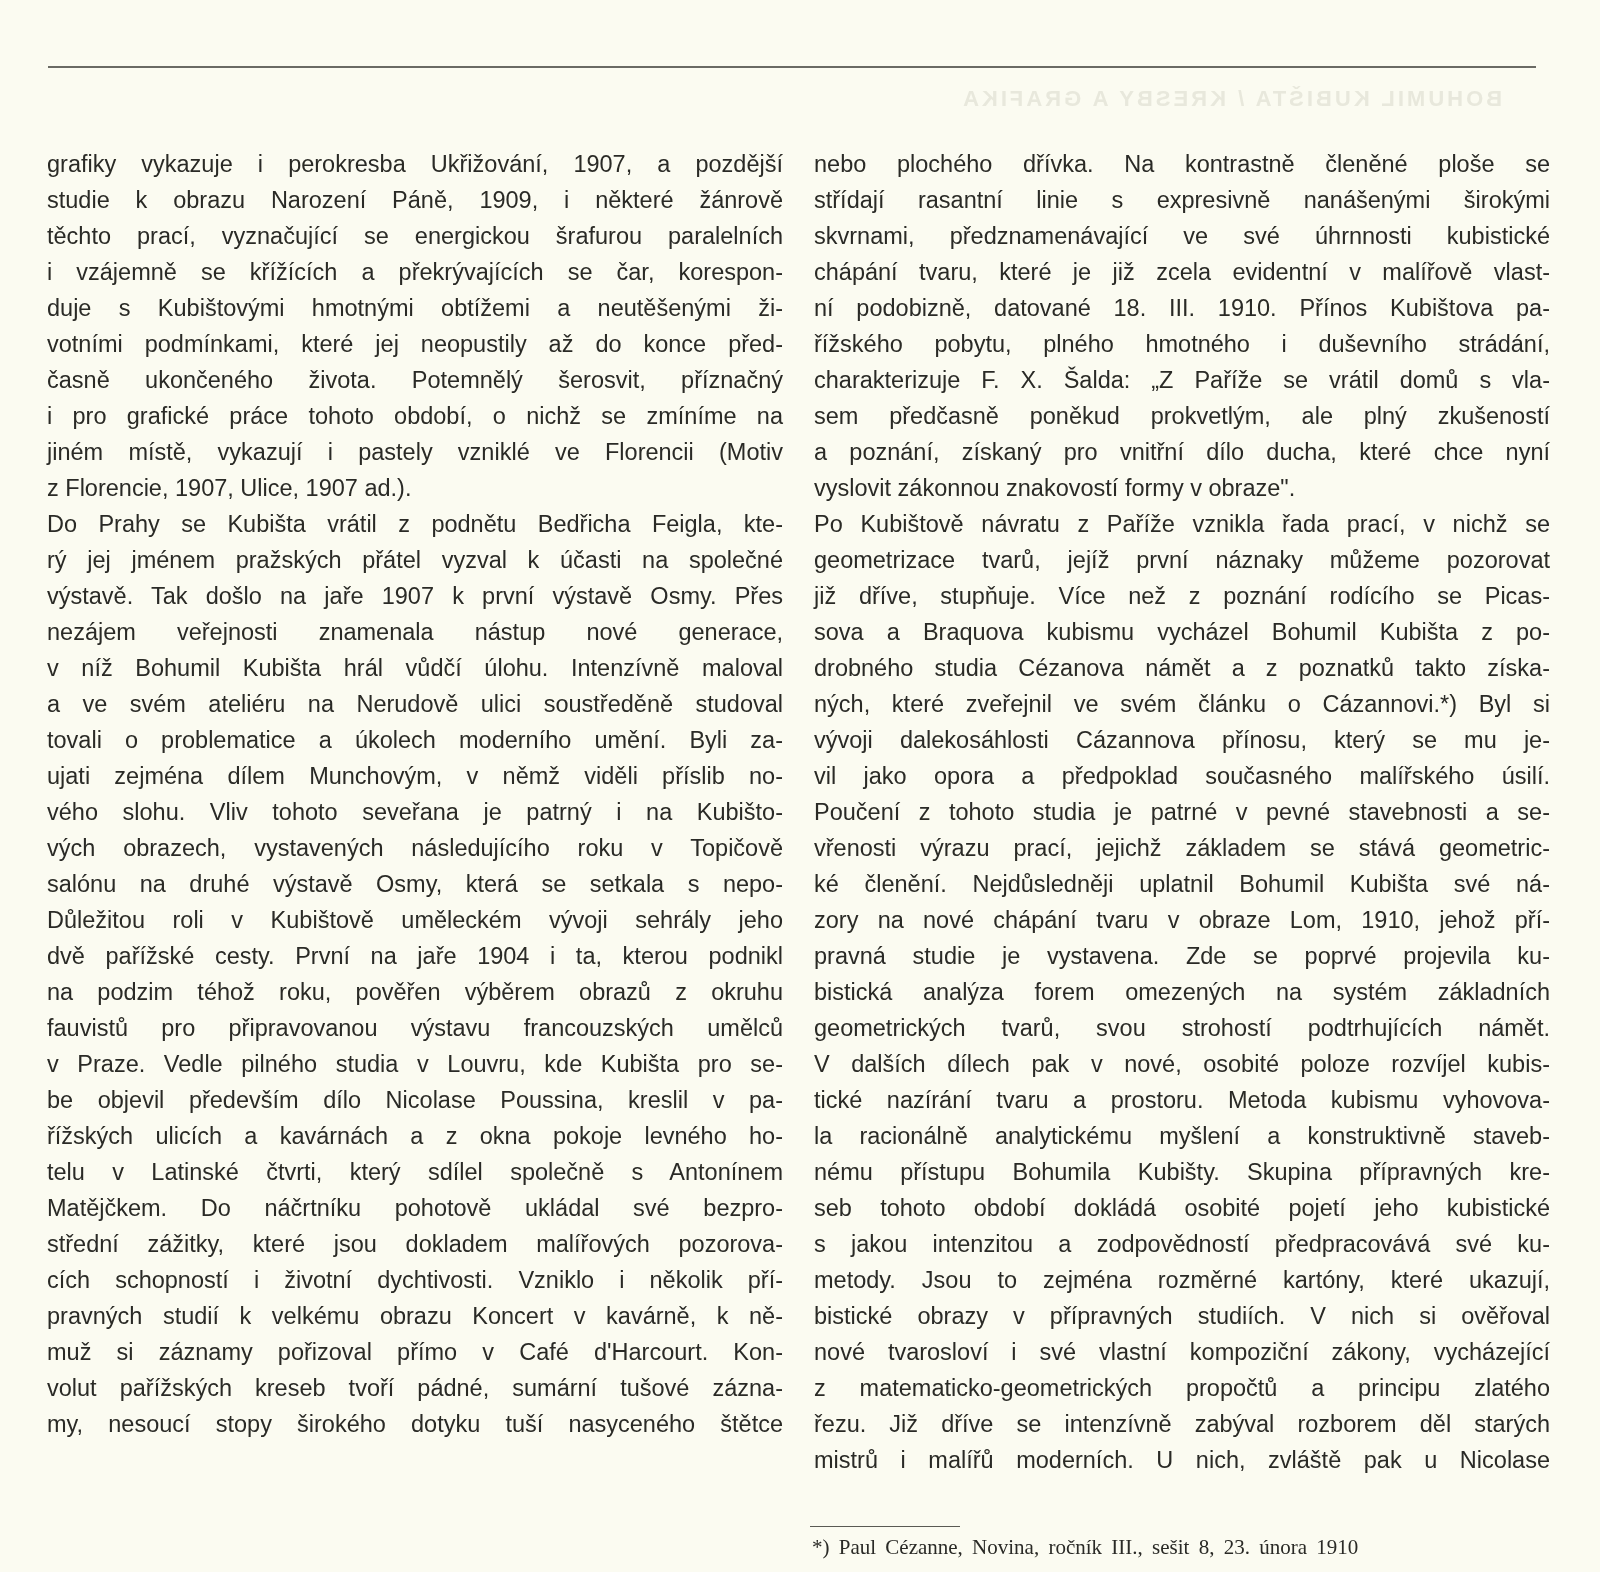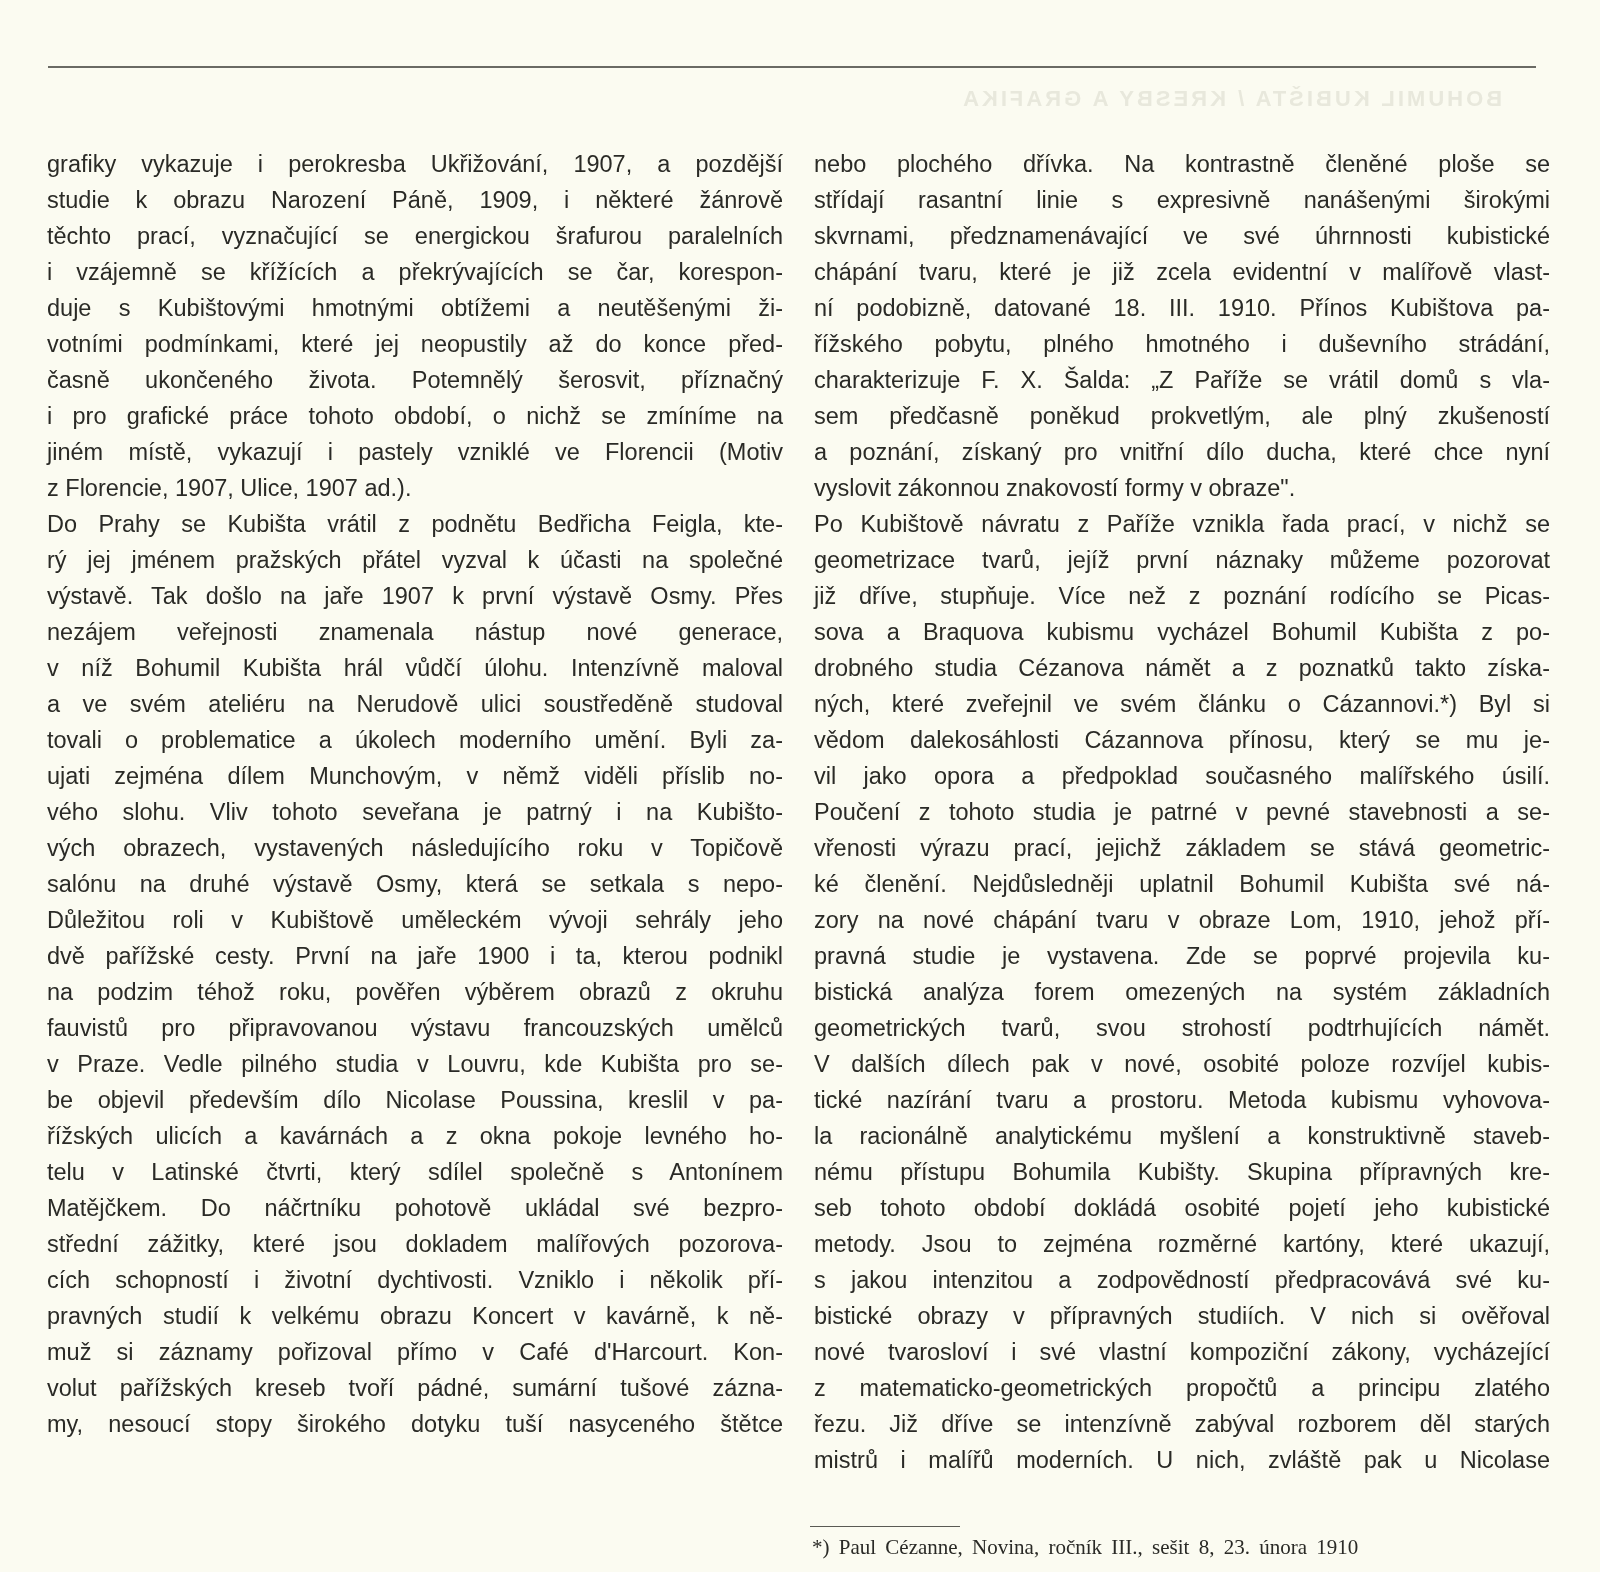--- a/index.html
+++ b/index.html
@@ -102,21 +102,21 @@
       <span class="line">výstavě. Tak došlo na jaře 1907 k první výstavě Osmy. Přes</span>
       <span class="line">nezájem veřejnosti znamenala nástup nové generace,</span>
       <span class="line">v níž Bohumil Kubišta hrál vůdčí úlohu. Intenzívně maloval</span>
       <span class="line">a ve svém ateliéru na Nerudově ulici soustředěně studoval</span>
       <span class="line">tovali o problematice a úkolech moderního umění. Byli za-</span>
       <span class="line">ujati zejména dílem Munchovým, v němž viděli příslib no-</span>
       <span class="line">vého slohu. Vliv tohoto seveřana je patrný i na Kubišto-</span>
       <span class="line">vých obrazech, vystavených následujícího roku v Topičově</span>
       <span class="line">salónu na druhé výstavě Osmy, která se setkala s nepo-</span>
       <span class="line">Důležitou roli v Kubištově uměleckém vývoji sehrály jeho</span>
-      <span class="line">dvě pařížské cesty. První na jaře 1900 i ta, kterou podnikl</span>
+      <span class="line">dvě pařížské cesty. První na jaře 1904 i ta, kterou podnikl</span>
       <span class="line">na podzim téhož roku, pověřen výběrem obrazů z okruhu</span>
       <span class="line">fauvistů pro připravovanou výstavu francouzských umělců</span>
       <span class="line">v Praze. Vedle pilného studia v Louvru, kde Kubišta pro se-</span>
       <span class="line">be objevil především dílo Nicolase Poussina, kreslil v pa-</span>
       <span class="line">řížských ulicích a kavárnách a z okna pokoje levného ho-</span>
       <span class="line">telu v Latinské čtvrti, který sdílel společně s Antonínem</span>
       <span class="line">Matějčkem. Do náčrtníku pohotově ukládal své bezpro-</span>
       <span class="line">střední zážitky, které jsou dokladem malířových pozorova-</span>
       <span class="line">cích schopností i životní dychtivosti. Vzniklo i několik pří-</span>
       <span class="line">pravných studií k velkému obrazu Koncert v kavárně, k ně-</span>
@@ -134,36 +134,36 @@
       <span class="line">charakterizuje F. X. Šalda: „Z Paříže se vrátil domů s vla-</span>
       <span class="line">sem předčasně poněkud prokvetlým, ale plný zkušeností</span>
       <span class="line">a poznání, získaný pro vnitřní dílo ducha, které chce nyní</span>
       <span class="line last">vyslovit zákonnou znakovostí formy v obraze".</span>
       <span class="line">Po Kubištově návratu z Paříže vznikla řada prací, v nichž se</span>
       <span class="line">geometrizace tvarů, jejíž první náznaky můžeme pozorovat</span>
       <span class="line">již dříve, stupňuje. Více než z poznání rodícího se Picas-</span>
       <span class="line">sova a Braquova kubismu vycházel Bohumil Kubišta z po-</span>
       <span class="line">drobného studia Cézanova námět a z poznatků takto získa-</span>
       <span class="line">ných, které zveřejnil ve svém článku o Cázannovi.*) Byl si</span>
-      <span class="line">vědom dalekosáhlosti Cázannova přínosu, který se mu je-</span>
+      <span class="line">vývoji dalekosáhlosti Cázannova přínosu, který se mu je-</span>
       <span class="line">vil jako opora a předpoklad současného malířského úsilí.</span>
       <span class="line">Poučení z tohoto studia je patrné v pevné stavebnosti a se-</span>
       <span class="line">vřenosti výrazu prací, jejichž základem se stává geometric-</span>
       <span class="line">ké členění. Nejdůsledněji uplatnil Bohumil Kubišta své ná-</span>
       <span class="line">zory na nové chápání tvaru v obraze Lom, 1910, jehož pří-</span>
       <span class="line">pravná studie je vystavena. Zde se poprvé projevila ku-</span>
       <span class="line">bistická analýza forem omezených na systém základních</span>
       <span class="line">geometrických tvarů, svou strohostí podtrhujících námět.</span>
       <span class="line">V dalších dílech pak v nové, osobité poloze rozvíjel kubis-</span>
       <span class="line">tické nazírání tvaru a prostoru. Metoda kubismu vyhovova-</span>
       <span class="line">la racionálně analytickému myšlení a konstruktivně staveb-</span>
       <span class="line">nému přístupu Bohumila Kubišty. Skupina přípravných kre-</span>
       <span class="line">seb tohoto období dokládá osobité pojetí jeho kubistické</span>
+      <span class="line">s jakou intenzitou a zodpovědností předpracovává své ku-</span>
       <span class="line">metody. Jsou to zejména rozměrné kartóny, které ukazují,</span>
-      <span class="line">s jakou intenzitou a zodpovědností předpracovává své ku-</span>
       <span class="line">bistické obrazy v přípravných studiích. V nich si ověřoval</span>
       <span class="line">nové tvarosloví i své vlastní kompoziční zákony, vycházející</span>
       <span class="line">z matematicko-geometrických propočtů a principu zlatého</span>
       <span class="line">řezu. Již dříve se intenzívně zabýval rozborem děl starých</span>
       <span class="line">mistrů i malířů moderních. U nich, zvláště pak u Nicolase</span>
     </div>
 
   <div class="footnote-rule"></div>
   <div class="footnote">*) Paul Cézanne, Novina, ročník III., sešit 8, 23. února 1910</div>
 </div>

